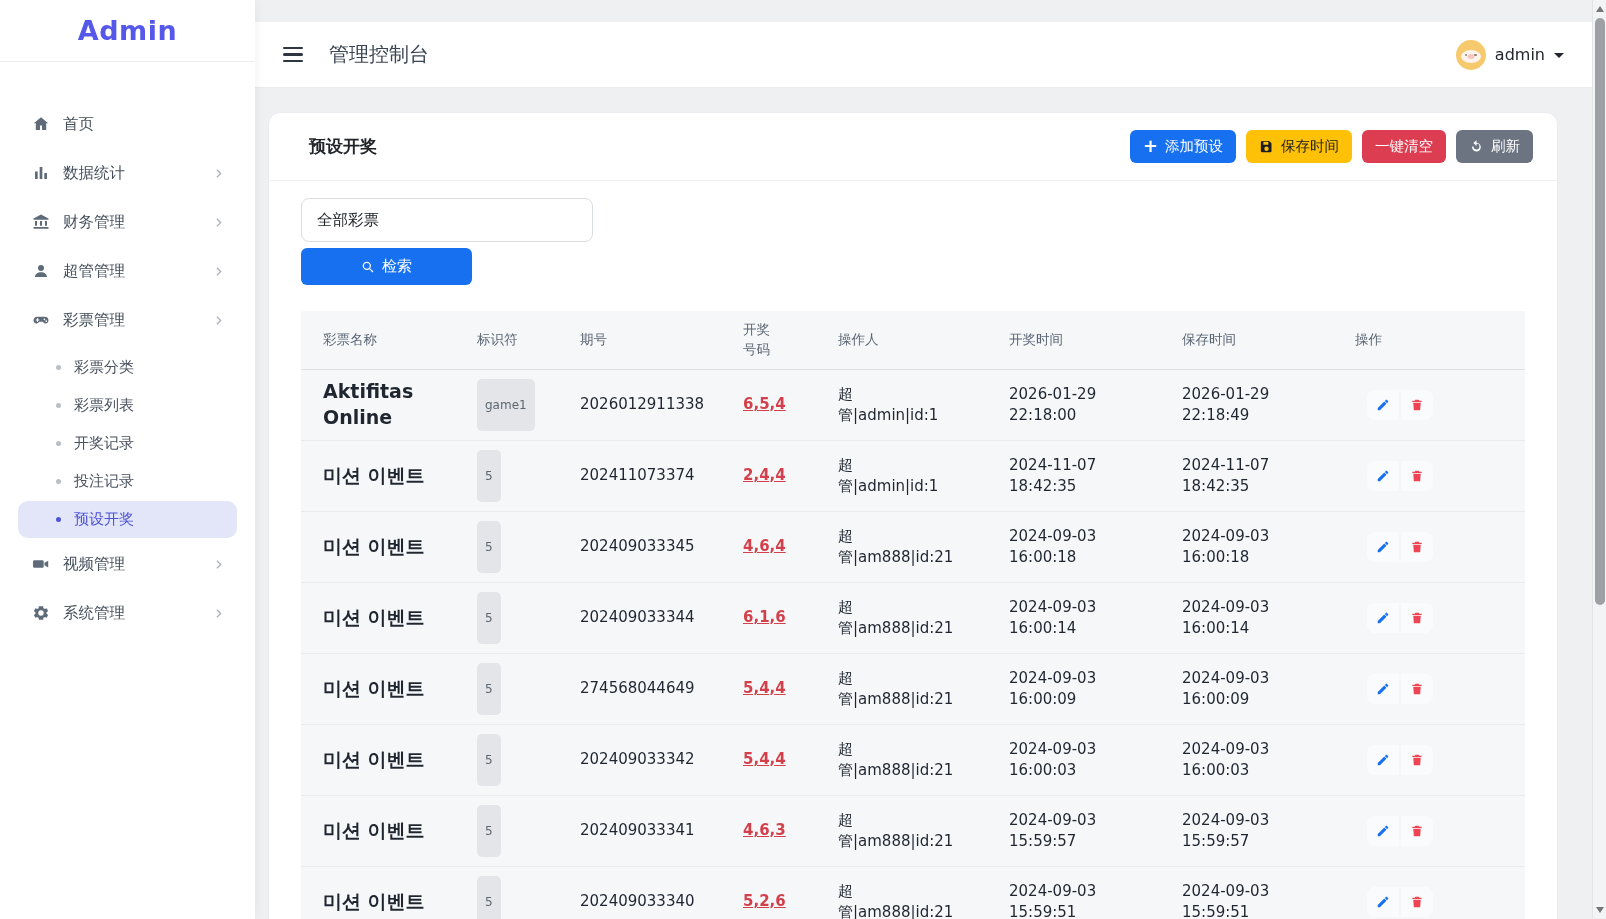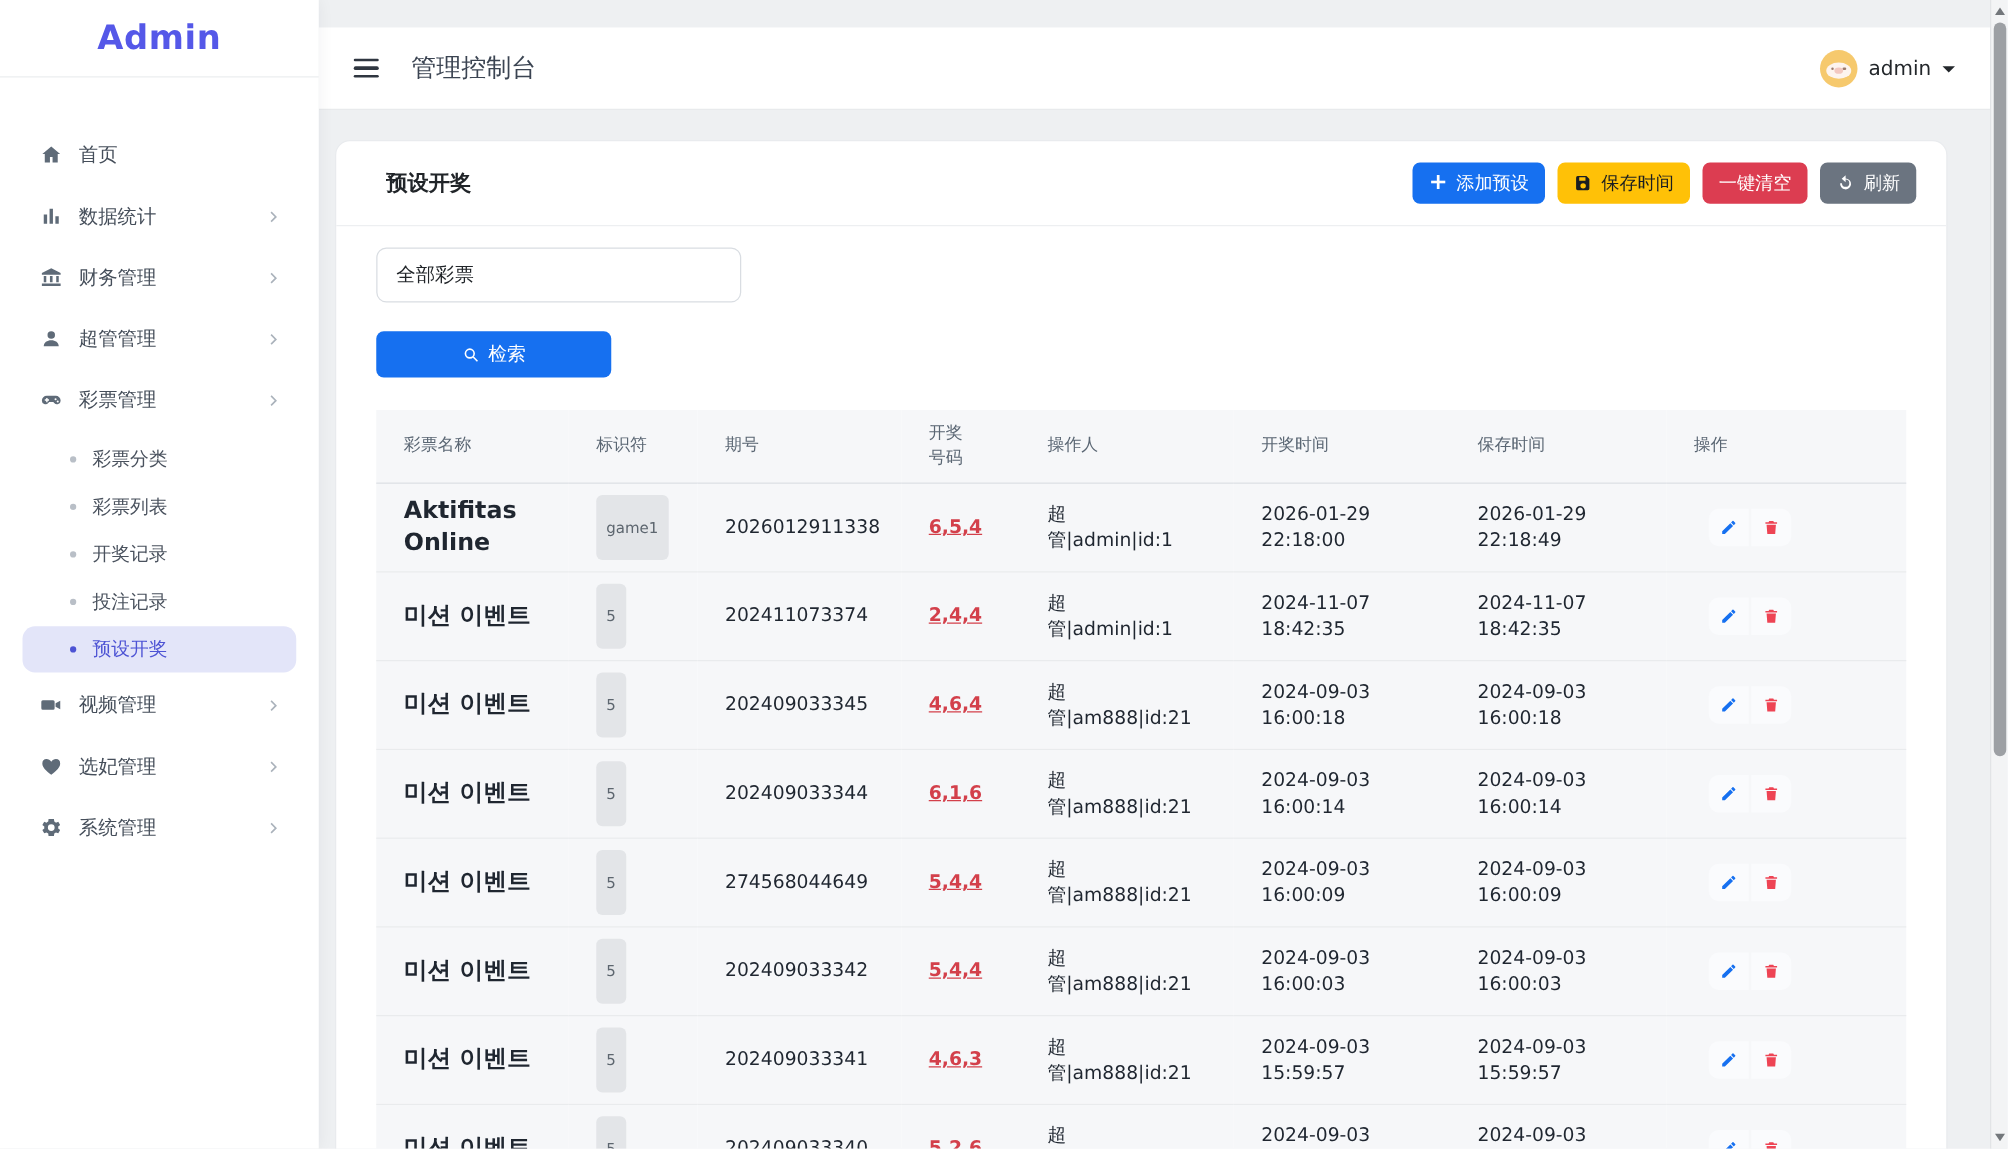--- a/index.html
+++ b/index.html
@@ -48,21 +48,21 @@
   .btn svg { width:15px; height:15px; }
   .btn-add { background:#1670f0; }
   .btn-add .plus { font-size:18px; font-weight:bold; line-height:1; margin-top:-2px; }
   .btn-save { background:#ffc107; color:#1b1e21; }
   .btn-clear { background:#dc3d51; }
   .btn-refresh { background:#6b7480; }
 
   .card-body { padding:17px 32px 0 32px; }
   .search-row { display:flex; gap:4px; margin-bottom:26px;flex-direction:column; }
   .search-input { width:292px; height:44px; border:1px solid #d9dde2; border-radius:8px; padding:0 15px; font-size:15.5px; color:#212529; font-family:inherit; background:#fff; outline:none; }
-  .btn-search { width:188px; height:37px; margin-top:19px; background:#1670f0; color:#fff; border:none; border-radius:6px; font-size:15px; display:inline-flex; align-items:center; justify-content:center; gap:7px; cursor:pointer; font-family:inherit; }
+  .btn-search { width:171px; height:37px; margin-top:2px; background:#1670f0; color:#fff; border:none; border-radius:6px; font-size:15px; display:inline-flex; align-items:center; justify-content:center; gap:7px; cursor:pointer; font-family:inherit; }
   .btn-search svg { width:14px; height:14px; }
 
   
   table { width:100%; border-collapse:collapse; table-layout:fixed; }
   col.c1{width:154px} col.c2{width:103px} col.c3{width:163px} col.c4{width:95px}
   col.c5{width:171px} col.c6{width:173px} col.c7{width:173px} col.c8{width:auto}
   thead th { height:58px; background:#f6f7f9; font-size:13.5px; font-weight:normal; color:#5a6673; text-align:left; padding:0 8px 0 22px; vertical-align:middle; line-height:1.45; border-bottom:1px solid #dcdfe3; }
   thead th:nth-child(4) { padding-right:44px; }
   tbody td { height:71px; background:#f6f7f9; border-bottom:1px solid #e9ebed; font-size:15px; color:#1f2630; padding:0 8px 0 22px; vertical-align:middle; line-height:1.35; }
   tbody td:nth-child(1) { font-weight:bold; font-size:19px; padding-right:30px; }
@@ -186,33 +186,20 @@
           </svg>
         </span>
       <span class="nav-label">视频管理</span>
       <span class="chev">
           <svg viewBox="0 0 24 24">
             <path d="M9 5l7 7-7 7"></path>
           </svg>
         </span>
     </div>
 
-    <div class="nav-item">
-      <span class="ic">
-          <svg viewBox="0 0 24 24">
-            <path d="M12 21C6 16.4 2.5 13 2.5 9A4.7 4.7 0 017 4.3c2 0 3.7 1 5 2.8 1.3-1.8 3-2.8 5-2.8A4.7 4.7 0 0121.5 9c0 4-3.5 7.4-9.5 12z"></path>
-          </svg>
-        </span>
-      <span class="nav-label">选妃管理</span>
-      <span class="chev">
-          <svg viewBox="0 0 24 24">
-            <path d="M9 5l7 7-7 7"></path>
-          </svg>
-        </span>
-    </div>
 
     <div class="nav-item">
       <span class="ic">
           <svg viewBox="0 0 24 24">
             <path d="M19.4 13.1a7.8 7.8 0 000-2.2l2.1-1.6-2-3.5-2.5 1a7.8 7.8 0 00-1.8-1.1L14.9 3H9.1l-.3 2.7A7.8 7.8 0 007 6.8l-2.5-1-2 3.5 2.1 1.6a7.8 7.8 0 000 2.2l-2.1 1.6 2 3.5 2.5-1a7.8 7.8 0 001.8 1.1l.3 2.7h5.8l.3-2.7a7.8 7.8 0 001.8-1.1l2.5 1 2-3.5zM12 15.6a3.6 3.6 0 110-7.2 3.6 3.6 0 010 7.2z"></path>
           </svg>
         </span>
       <span class="nav-label">系统管理</span>
       <span class="chev">
           <svg viewBox="0 0 24 24">

